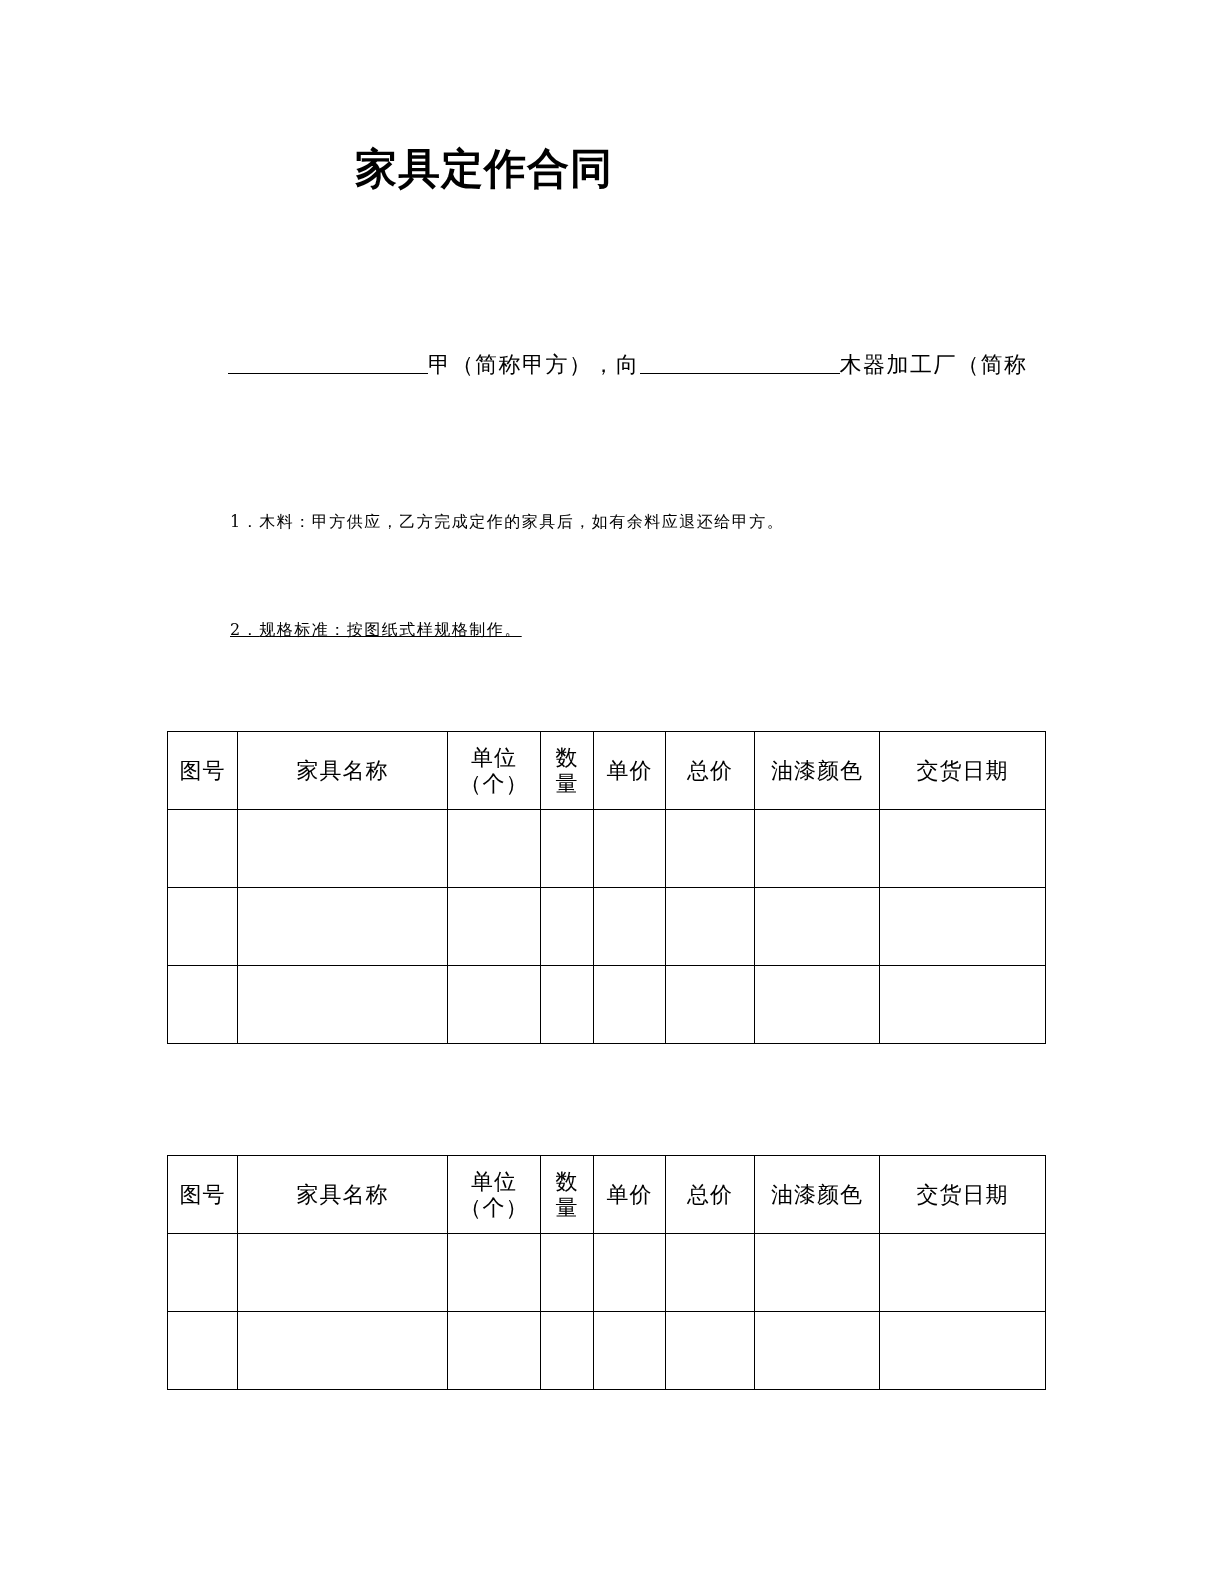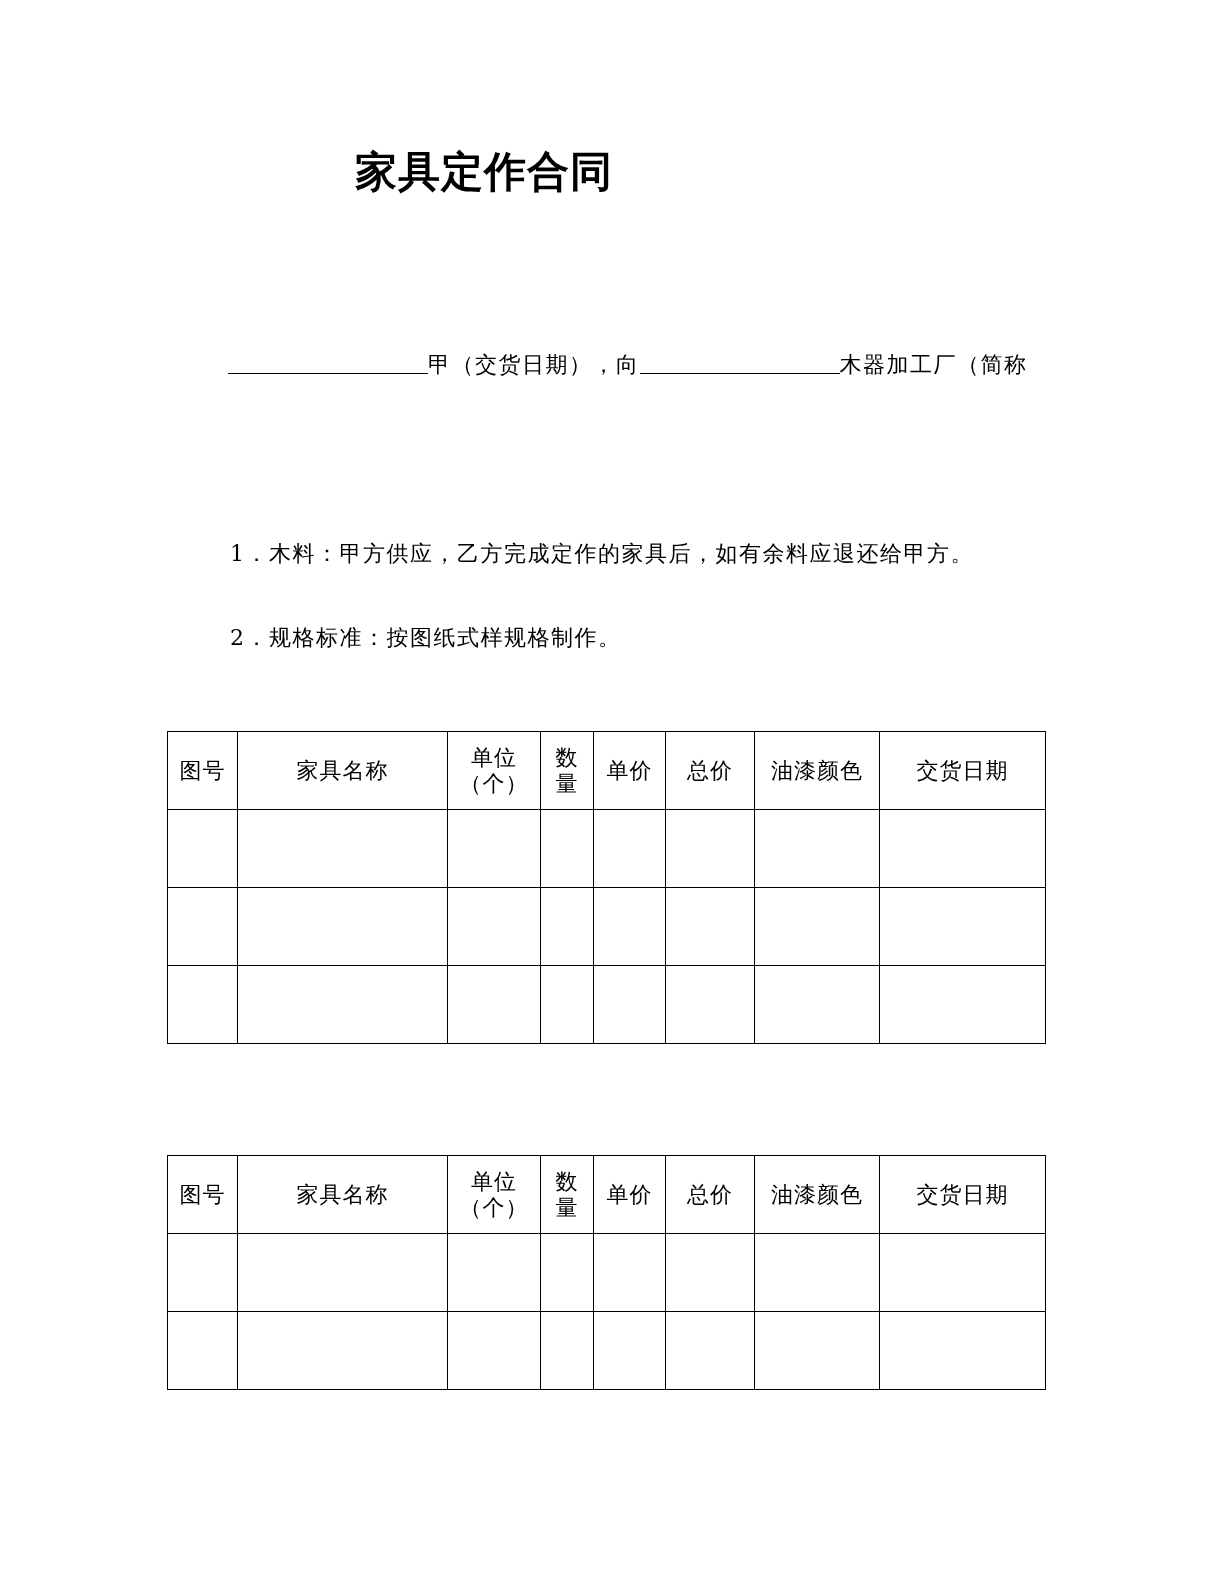--- a/index.html
+++ b/index.html
@@ -14,21 +14,21 @@
       overflow: hidden;
       font-family: "DejaVu Serif", "Liberation Serif", serif;
       color: #000;
     }
     .title {
       position: absolute;
       top: 140px;
       left: 0;
       width: 968px;
       text-align: center;
-      font-family: Liberation Sans, sans-serif;
+      font-family: Liberation Mono, monospace;
       font-weight: bold;
       font-size: 42px;
       letter-spacing: 1px;
       line-height: 64px;
     }
     .para {
       position: absolute;
       left: 180px;
       width: 860px;
       font-size: 22px;
@@ -43,27 +43,26 @@
     .blank {
       display: inline-block;
       width: 200px;
       border-bottom: 1.5px solid #000;
       height: 26px;
       vertical-align: -2px;
     }
     .item {
       position: absolute;
       left: 230px;
-      font-size: 22px;
+      font-size: 16px;
       letter-spacing: 1.5px;
       white-space: nowrap;
-      margin-top: 27px;
     }
     .item1 { top: 512px; }
-    .item2 { top: 596px; }
+    .item2 { top: 620px; text-decoration: underline; }
     table.spec {
       position: absolute;
       left: 167px;
       width: 878px;
       border-collapse: collapse;
       table-layout: fixed;
       font-size: 22px;
       border-radius: 8px;
     }
     table.spec td, table.spec th {
@@ -79,21 +78,21 @@
     .t1 { top: 731px; }
     .t2 { top: 1155px; }
   </style>
 </head>
 <body>
 
 <div class="title">家具定作合同</div>
 
 <div class="para p1">
   <div class="line indent">
-    <span class="blank"></span><span>甲（交货日期），向</span><span class="blank"></span><span>木器加工厂（简称</span>
+    <span class="blank"></span><span>甲（简称甲方），向</span><span class="blank"></span><span>木器加工厂（简称</span>
   </div>
 </div>
 
 <div class="item item1">
   <span>1．</span><span>木料：甲方供应，乙方完成定作的家具后，如有余料应退还给甲方。</span>
 </div>
 
 <div class="item item2">
   <span>2．</span><span>规格标准：按图纸式样规格制作。</span>
 </div>

